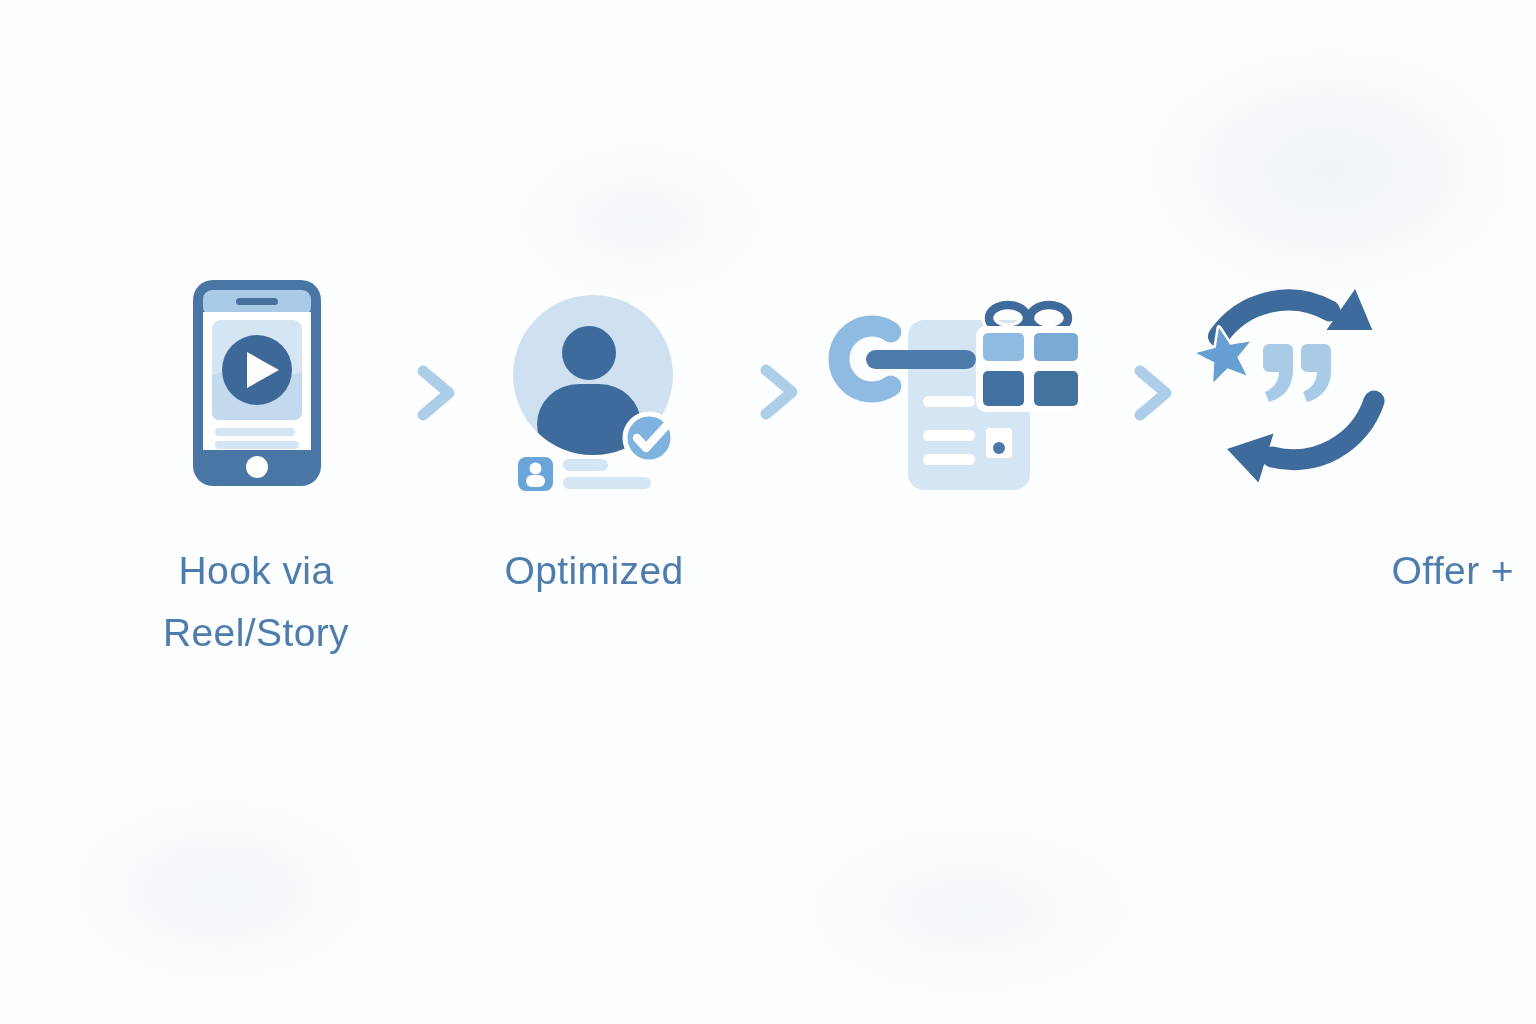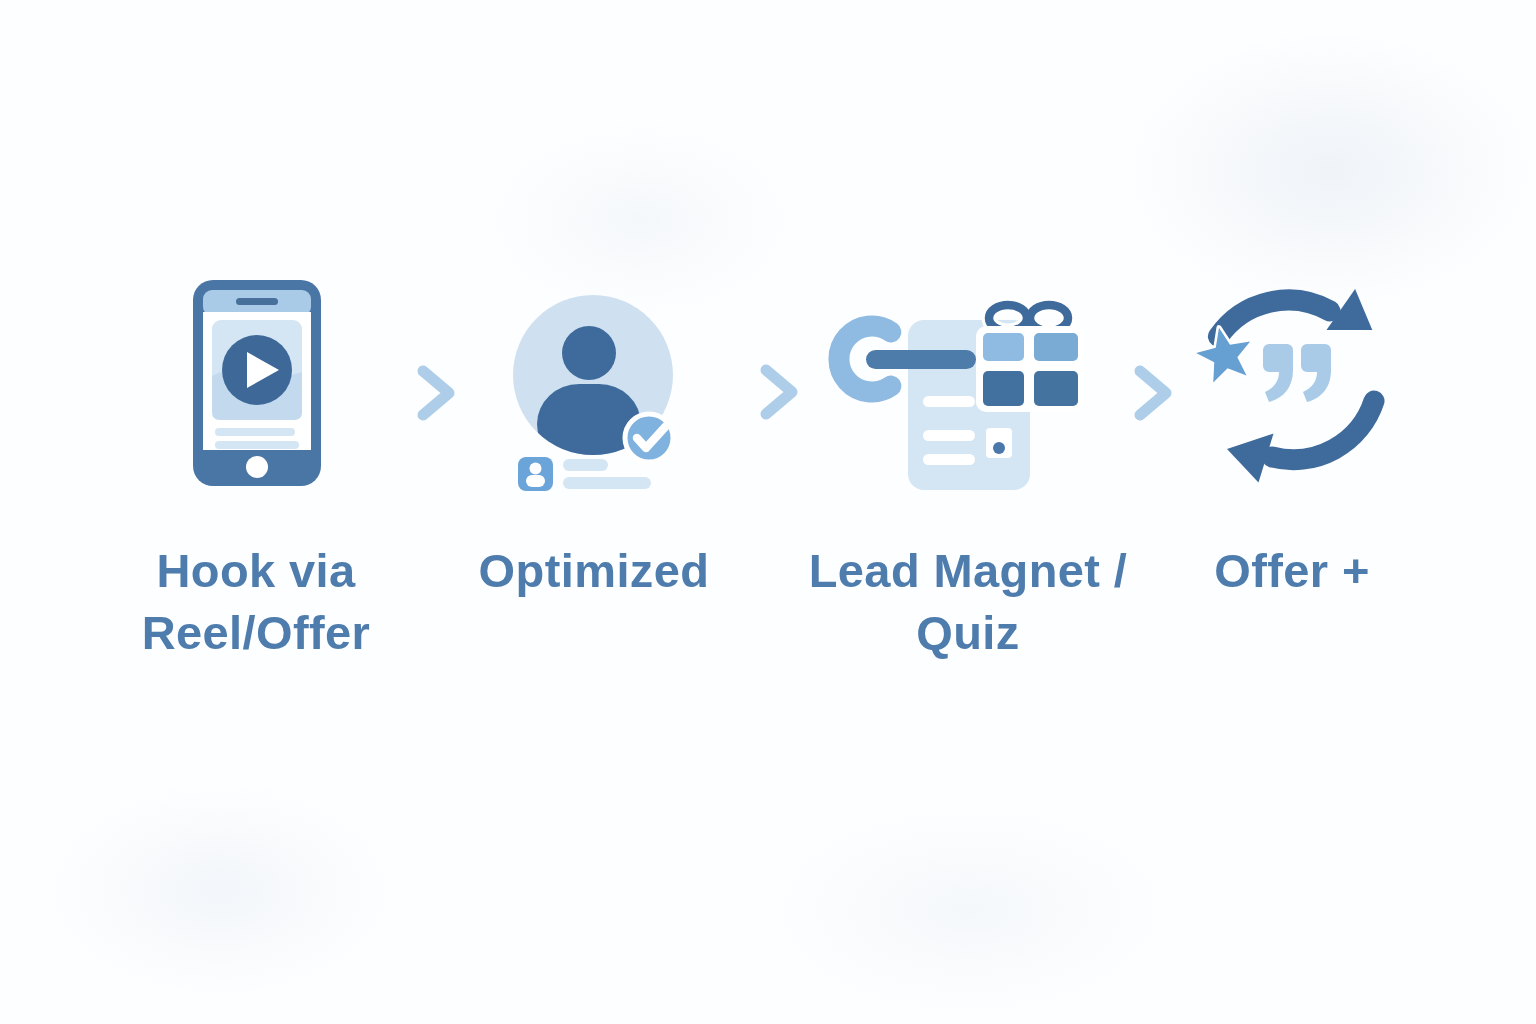--- a/index.html
+++ b/index.html
@@ -29,30 +29,30 @@
   .flow-arrow{position:absolute;}
   .flow-arrow.a1{left:375px;top:362px;}
   .flow-arrow.a2{left:718px;top:361px;}
   .flow-arrow.a3{left:1092px;top:362px;}
 
   .step-label{
     position:absolute;
     top:540px;
     width:380px;
     text-align:center;
-    font-size:47px;
+    font-size:39px;
     line-height:62px;
-    font-weight:700;
+    font-weight:400;
     letter-spacing:0.4px;
     color:#4d7cad;
   }
   .label-1{left:66px;}
   .label-2{left:404px;}
   .label-3{left:778px;}
-  .label-4{left:1102px;}
+  .label-4{left:1134px;text-align:right;}
 
   
   .c-dark{fill:#3e6b9c;}
   .c-steel{fill:#4a76a6;}
   .c-mid{fill:#6ba4d8;}
   .c-midlight{fill:#7fb2de;}
   .c-sky{fill:#8fbae1;}
   .c-light{fill:#a9cbe8;}
   .c-pale{fill:#d4e5f3;}
   .c-paler{fill:#c2d9ee;}
@@ -163,26 +163,22 @@
     <polygon class="c-dark" points="144.5,57.9 173.1,16.9 190.3,58.1"></polygon>
     <path d="M192,129 A85,85 0 0 1 90,185" fill="none" stroke="#3e6b9c" stroke-width="21" stroke-linecap="round"></path>
     <polygon class="c-dark" points="45,177 91.5,161.5 76.5,210.5"></polygon>
     <polygon points="0,-29 7.3,-10 27.6,-9 11.8,3.8 17,23.5 0,12.4 -17,23.5 -11.8,3.8 -27.6,-9 -7.3,-10" transform="translate(43,84) rotate(-12)" fill="#669fd2" stroke="#ffffff" stroke-width="5" paint-order="stroke" stroke-linejoin="round"></polygon>
     <path class="c-light" transform="translate(79,72)" d="M8,0 h18 a6,6 0 0 1 6,6 v20 c0,17 -9,28 -24,32 l-4,-10 c9,-4 14,-11 14,-20 h-10 a6,6 0 0 1 -6,-6 V6 a6,6 0 0 1 6,-6 z"></path>
     <path class="c-light" transform="translate(117,72)" d="M8,0 h18 a6,6 0 0 1 6,6 v20 c0,17 -9,28 -24,32 l-4,-10 c9,-4 14,-11 14,-20 h-10 a6,6 0 0 1 -6,-6 V6 a6,6 0 0 1 6,-6 z"></path>
   </svg>
 
   <div class="step-label label-1">
     <div>Hook via</div>
-    <div>Reel/Offer</div>
+    <div>Reel/Story</div>
   </div>
   <div class="step-label label-2">
     <div>Optimized</div>
-  </div>
-  <div class="step-label label-3">
-    <div>Lead Magnet /</div>
-    <div>Quiz</div>
   </div>
   <div class="step-label label-4">
     <div>Offer +</div>
   </div>
 
 </div>
 
 </body></html>

